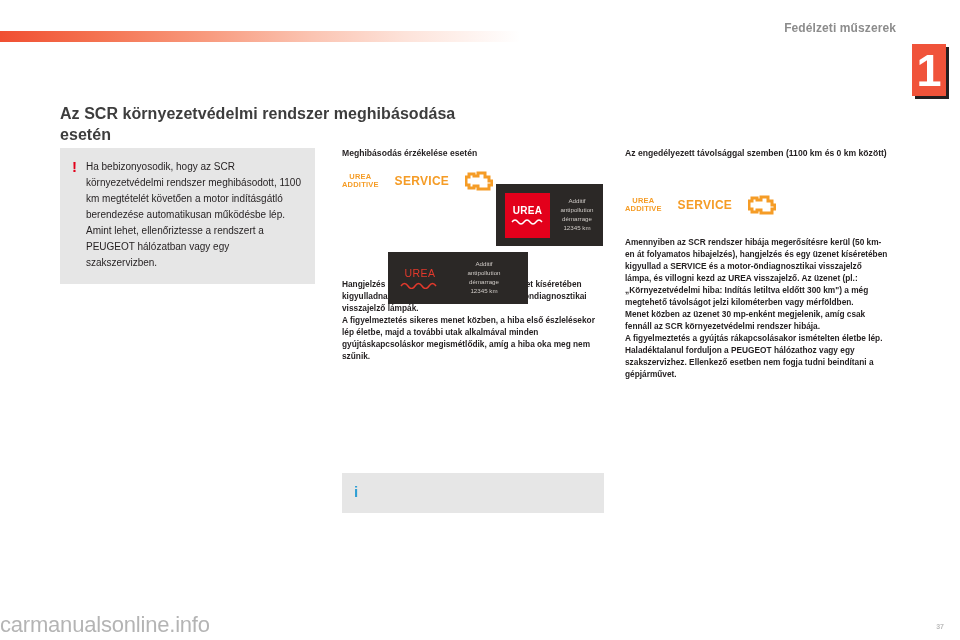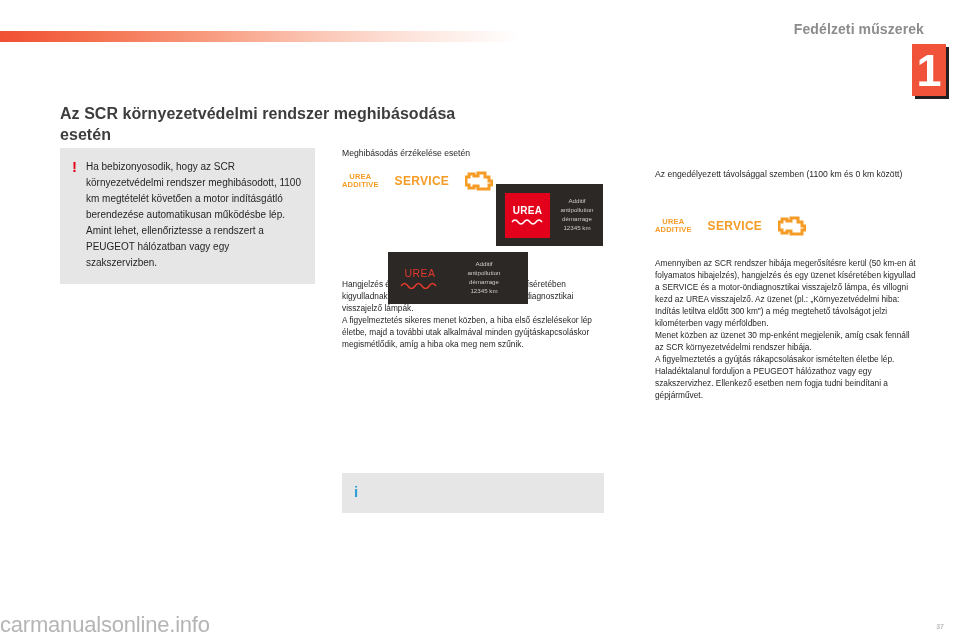--- a/index.html
+++ b/index.html
@@ -20,23 +20,23 @@
   #header-bar {
     position: absolute;
     left: 0;
     top: 31px;
     width: 520px;
     height: 11px;
     background: linear-gradient(to right, #f04f32 0%, #f4714f 18%, #f89b7f 40%, #fbc4b2 60%, #fde3da 78%, #ffffff 100%);
   }
   #chapter-title {
     position: absolute;
-    right: 36px;
+    right: 64px;
     top: 21px;
-    font-size: 14px;
+    font-size: 12px;
     font-weight: bold;
     color: #8c8c8c;
     letter-spacing: .1px;
     white-space: nowrap;
   }
   #chapter-number-badge {
     position: absolute;
     right: 14px;
     top: 44px;
     width: 34px;
@@ -71,36 +71,37 @@
   }
 
   
   .col {
     position: absolute;
     top: 148px;
     width: 265px;
   }
   #col-left   { left: 60px;  }
   #col-middle { left: 342px; }
-  #col-right  { left: 655px; margin-top: 21px; }
+  #col-right  { left: 625px; }
 
   .col-heading {
     font-size: 8.6px;
-    font-weight: normal;
+    font-weight: bold;
     line-height: 1.38;
     color: #231f20;
     margin: 0 0 10px 0;
   }
 
   .body-text {
     font-size: 8.3px;
     line-height: 1.45;
     color: #231f20;
     margin: 0;
     white-space: pre-line;
+    font-weight: bold;
   }
 
   
   .callout {
     background: #e6e6e6;
     padding: 11px 12px 13px 12px;
     display: flex;
     gap: 9px;
     box-sizing: border-box;
   }

